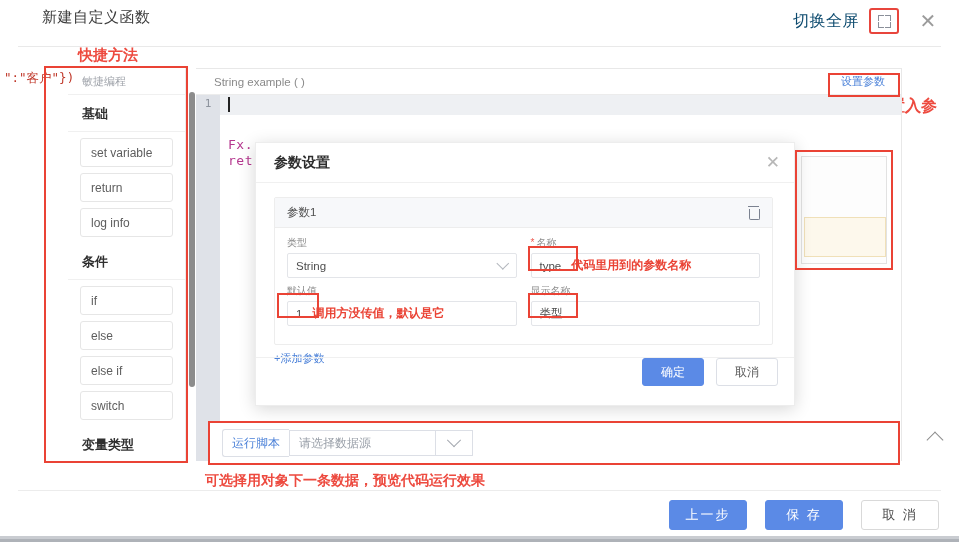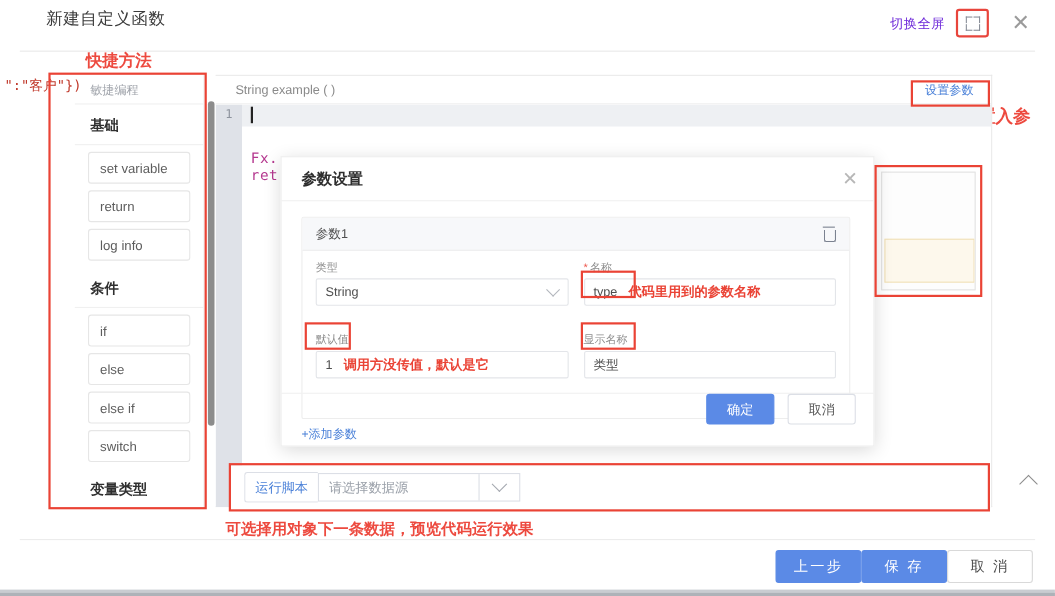--- a/index.html
+++ b/index.html
@@ -15,21 +15,21 @@
 
   
   .page-title{
     position:absolute;left:42px;top:8px;
     font-size:15px;color:#3b3b3b;letter-spacing:.5px;
   }
   .hdr-right{
     position:absolute;right:18px;top:8px;
     display:flex;align-items:center;gap:10px;
   }
-  .fullscreen-label{font-size:12px;color:#6d28d9;letter-spacing:.5px;}
+  .fullscreen-label{font-size:16px;color:#0c4a6e;letter-spacing:.5px;}
   .fs-box{
     width:30px;height:26px;border:2px solid #e8453c;border-radius:3px;
     display:flex;align-items:center;justify-content:center;
     box-sizing:border-box;
   }
   .fs-glyph{position:relative;width:13px;height:13px;}
   .fs-glyph i{position:absolute;width:5px;height:5px;border:1.4px solid #8a8f99;}
   .fs-glyph i.tl{left:0;top:0;border-right:none;border-bottom:none;}
   .fs-glyph i.tr{right:0;top:0;border-left:none;border-bottom:none;}
   .fs-glyph i.bl{left:0;bottom:0;border-right:none;border-top:none;}
@@ -161,21 +161,21 @@
   }
   .collapse-caret{
     position:absolute;right:18px;top:434px;width:11px;height:11px;
     border-left:1.6px solid #8d8d8d;border-top:1.6px solid #8d8d8d;
     transform:rotate(45deg);cursor:pointer;
   }
 
   
   .foot-rule{position:absolute;left:18px;right:18px;top:490px;height:1px;background:#ececec;}
   .footer{
-    position:absolute;right:20px;top:500px;display:flex;align-items:center;
+    position:absolute;right:20px;top:500px;display:flex;gap:18px;align-items:center;
   }
   .btn{
     height:30px;min-width:78px;border-radius:3px;font-size:13px;
     display:flex;align-items:center;justify-content:center;cursor:pointer;
     letter-spacing:2px;box-sizing:border-box;
   }
   .btn-primary{background:#5b8ae6;color:#fff;border:1px solid #5b8ae6;}
   .btn-default{background:#fff;color:#4a4a4a;border:1px solid #d9d9d9;}
 
   
@@ -196,21 +196,21 @@
     height:30px;background:#f7f8fa;border-bottom:1px solid #ededed;
     display:flex;align-items:center;justify-content:space-between;
     padding:0 12px;box-sizing:border-box;
   }
   .param-card-title{font-size:11.5px;color:#4f4f4f;}
   .trash{width:13px;height:14px;position:relative;cursor:pointer;}
   .trash .lid{position:absolute;top:0;left:1px;width:11px;height:1.6px;background:#7b8290;}
   .trash .body{position:absolute;top:3px;left:2px;width:9px;height:10px;
     border:1.4px solid #7b8290;border-top:none;border-radius:0 0 2px 2px;}
   .param-rows{padding:8px 12px 12px 12px;}
-  .prow{display:flex;gap:14px;margin-bottom:24px;}
+  .prow{display:flex;gap:14px;margin-bottom:6px;}
   .pfield{flex:1;position:relative;}
   .plabel{font-size:10px;color:#8d8d8d;margin-bottom:3px;display:block;}
   .plabel .req{color:#ee5a50;margin-right:2px;}
   .pinput{
     height:25px;border:1px solid #e3e5e9;border-radius:2px;background:#fff;
     display:flex;align-items:center;padding:0 8px;box-sizing:border-box;
     font-size:11.5px;color:#4e4e4e;
   }
   .pinput .val{color:#4e4e4e;}
   .pinput .hint{color:#ea4335;font-weight:bold;font-size:12px;margin-left:10px;white-space:nowrap;}

